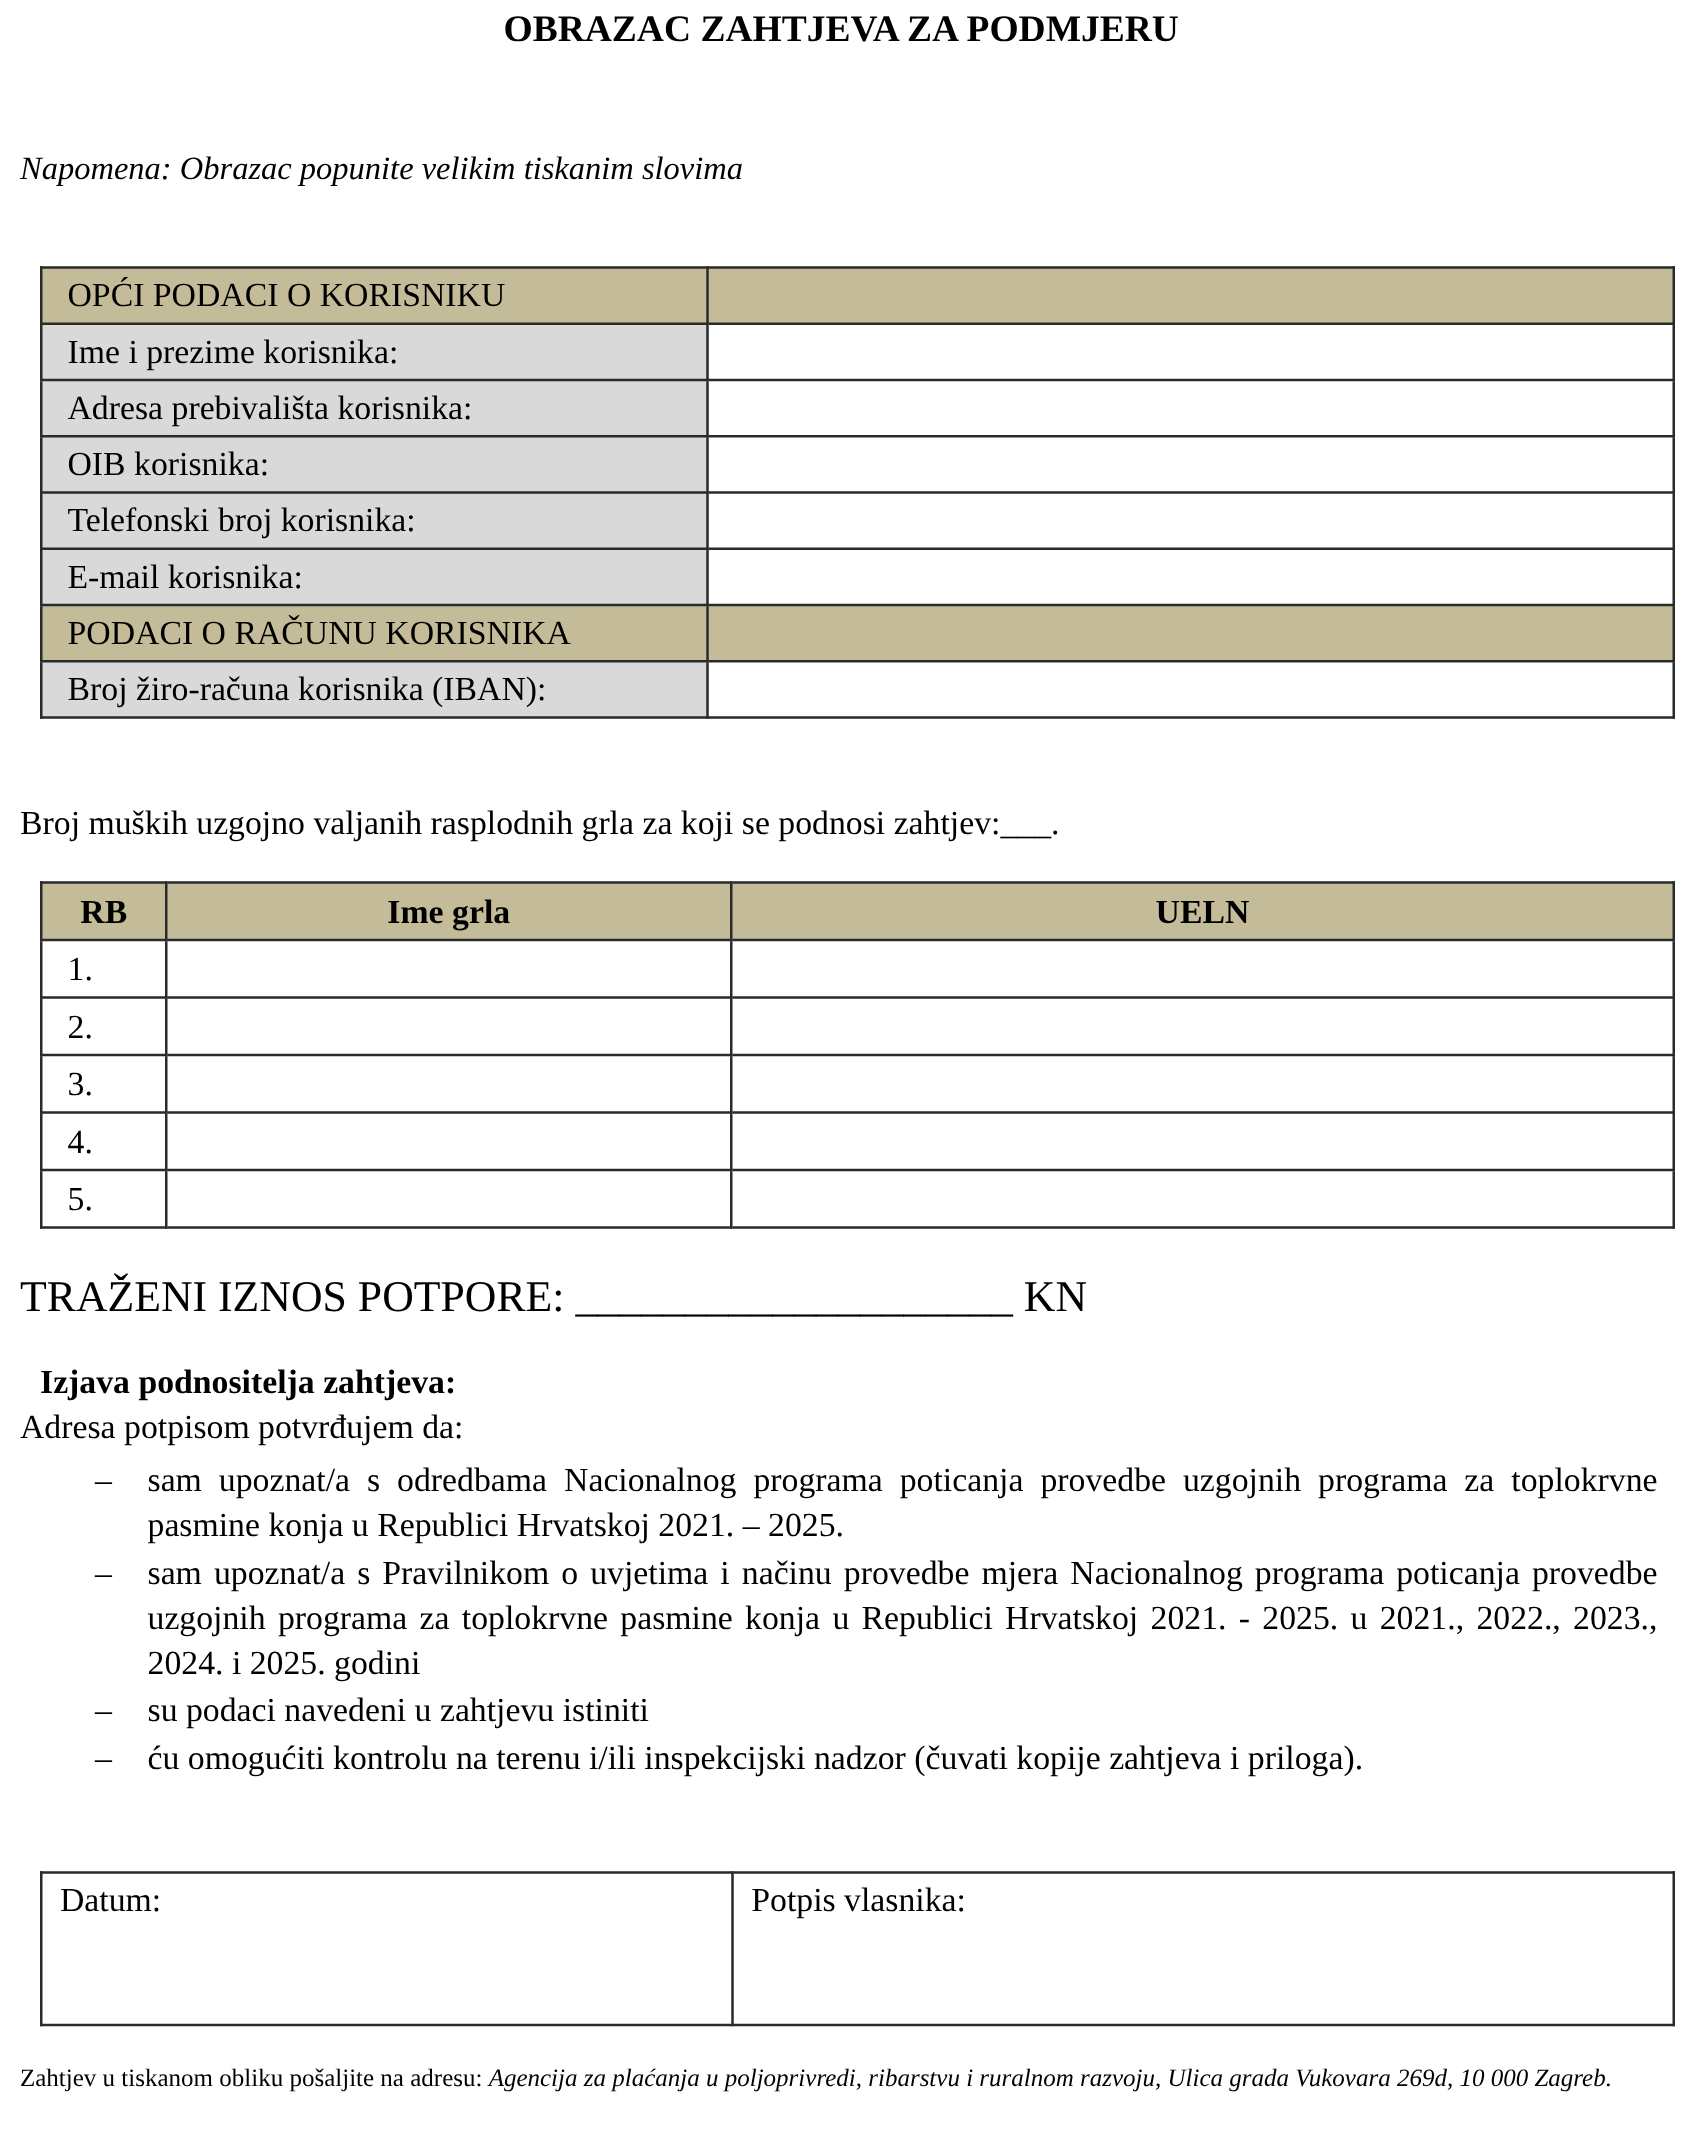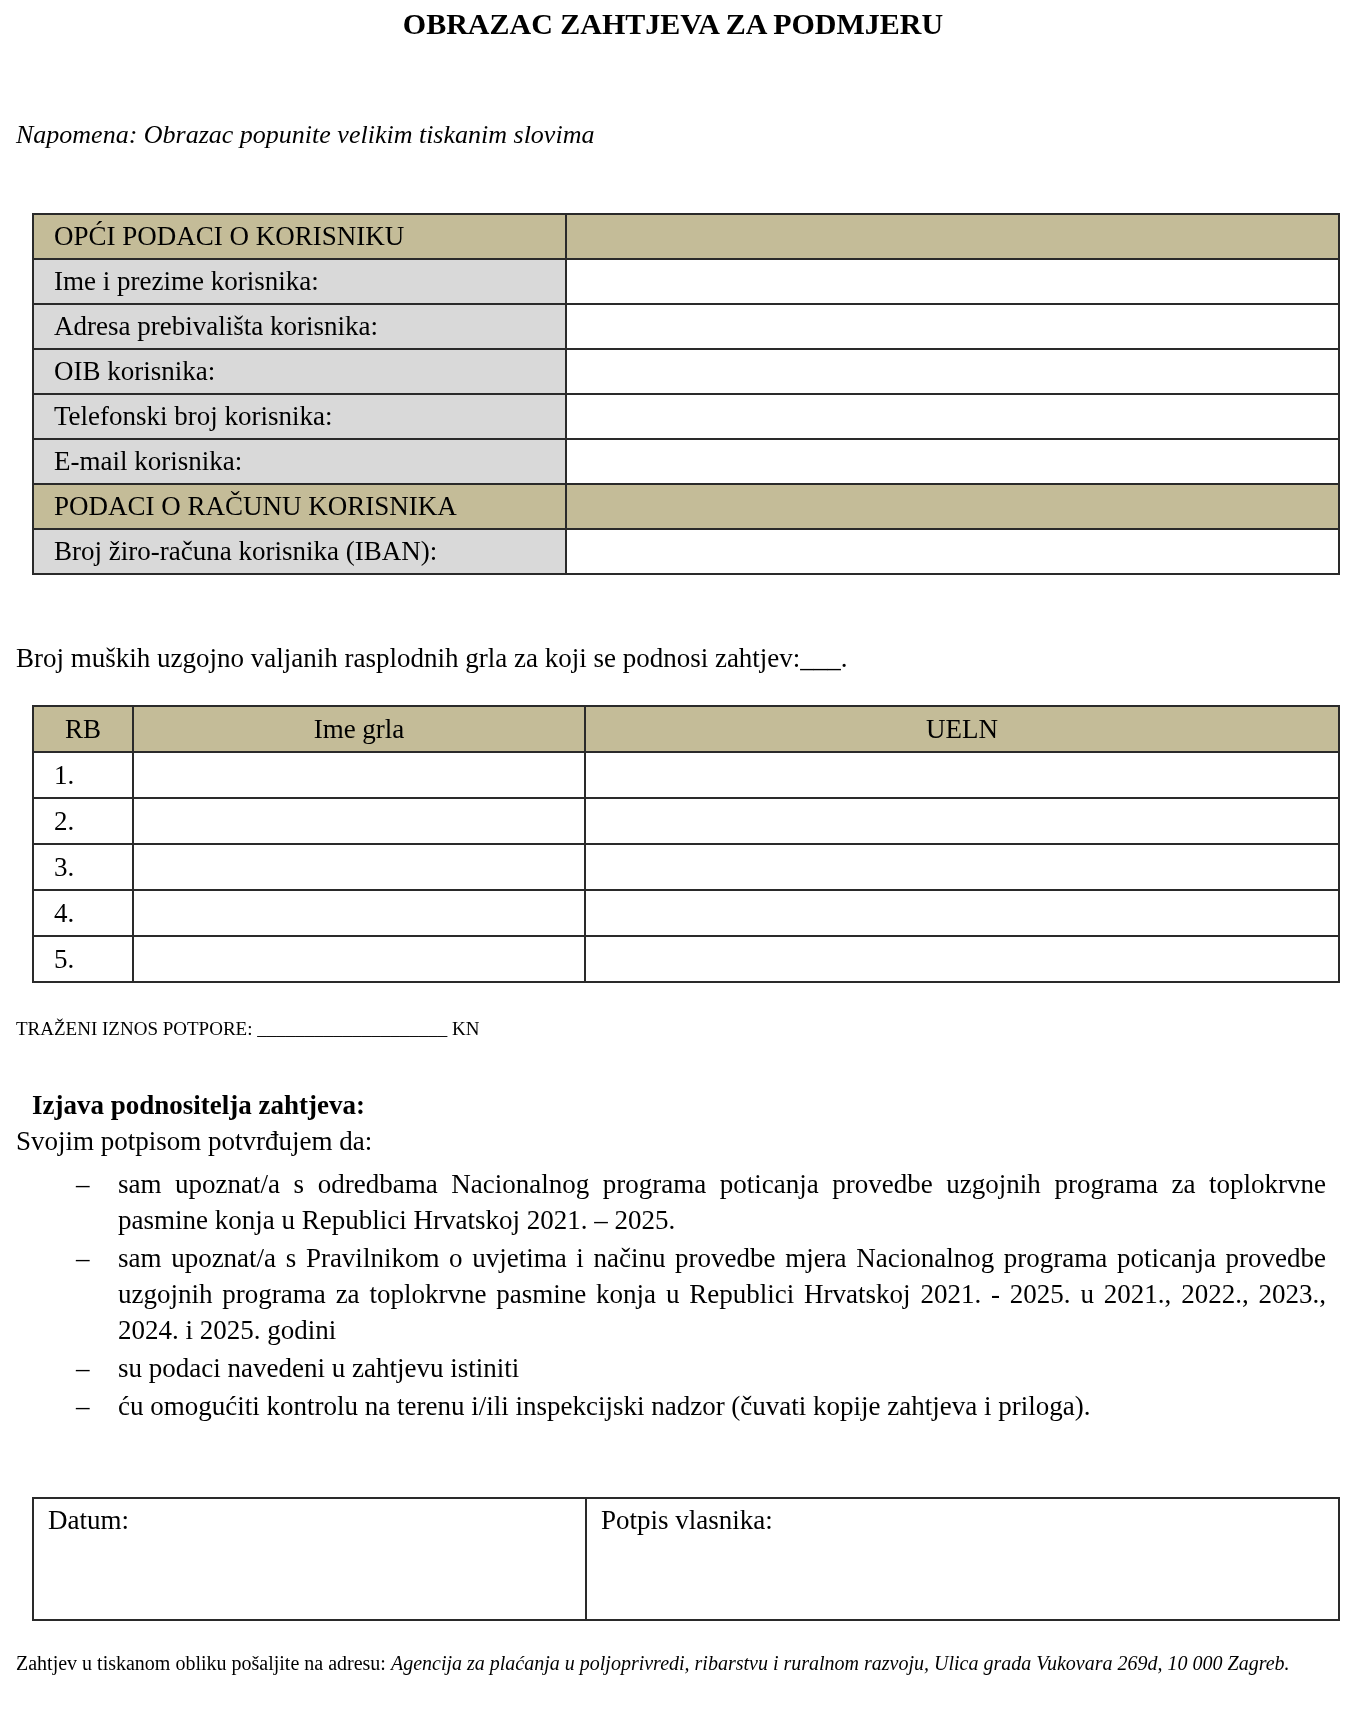--- a/index.html
+++ b/index.html
@@ -17,25 +17,25 @@
   }
   table { border-collapse: collapse; position: absolute; }
   .t1 { left: 32px; top: 188px; width: 1308px; margin-top: 25px; }
   .t1 td { border: 2px solid #2a2a2a; height: 43px; font-size: 27px; padding: 0 0 0 20px; }
   .t1 td.lbl { width: 511px; background: #d9d9d9; }
   .t1 tr.hdr td { background: #c4bc98; }
   .t1 td.val { background: #fff; }
   .count-line { position: absolute; left: 16px; top: 643px; font-size: 27px; }
   .t2 { left: 32px; top: 705px; width: 1308px; }
   .t2 td, .t2 th { border: 2px solid #2a2a2a; height: 42px; font-size: 27px; }
-  .t2 th { background: #c4bc98; font-weight: normal; text-align: center; }
+  .t2 th { background: #c4bc98; font-weight: bold; text-align: center; }
   .t2 .c-rb { width: 96px; }
   .t2 .c-name { width: 448px; }
   .t2 td.rb { text-align: left; padding-left: 20px; }
-  .amount { position: absolute; left: 16px; top: 1018px; font-size: 19px; text-align: right; }
+  .amount { position: absolute; left: 16px; top: 1018px; font-size: 35px; text-align: right; }
   .decl-title { position: absolute; left: 32px; top: 1090px; font-size: 27px; font-weight: bold; }
   .decl-intro { position: absolute; left: 16px; top: 1126px; font-size: 27px; }
   .decl-list { position: absolute; left: 76px; top: 1166px; width: 1250px; margin: 0; padding: 0; list-style: none; }
   .decl-list li { position: relative; padding-left: 42px; font-size: 27px; line-height: 36px; text-align: justify; margin-bottom: 2px; }
   .decl-list .dash { position: absolute; left: 0; top: 0; }
   .t3 { left: 32px; top: 1497px; width: 1308px; }
   .t3 td { border: 2px solid #2a2a2a; height: 108px; vertical-align: top; font-size: 27px; padding: 6px 14px; margin-top: 20px; }
   .t3 td.date { width: 523px; }
   .footer { position: absolute; left: 16px; top: 1645px; width: 1320px; font-size: 20px; line-height: 36px; }
   .footer .addr { font-style: italic; }
@@ -123,21 +123,21 @@
 </tbody>
   </table>
 
 <div class="amount">
   <span>TRAŽENI IZNOS POTPORE:</span>
   <span>____________________</span>
   <span>KN</span>
 </div>
 
 <div class="decl-title">Izjava podnositelja zahtjeva:</div>
-<div class="decl-intro">Svojim potpisom potvrđujem da:</div>
+<div class="decl-intro">Adresa potpisom potvrđujem da:</div>
 
 <ul class="decl-list">
   <li>
     <span class="dash">–</span>
     <span>sam upoznat/a s odredbama Nacionalnog programa poticanja provedbe uzgojnih programa za toplokrvne pasmine konja u Republici Hrvatskoj 2021. – 2025.</span>
   </li>
   <li>
     <span class="dash">–</span>
     <span>sam upoznat/a s Pravilnikom o uvjetima i načinu provedbe mjera Nacionalnog programa poticanja provedbe uzgojnih programa za toplokrvne pasmine konja u Republici Hrvatskoj 2021. - 2025. u 2021., 2022., 2023., 2024. i 2025. godini</span>
   </li>

